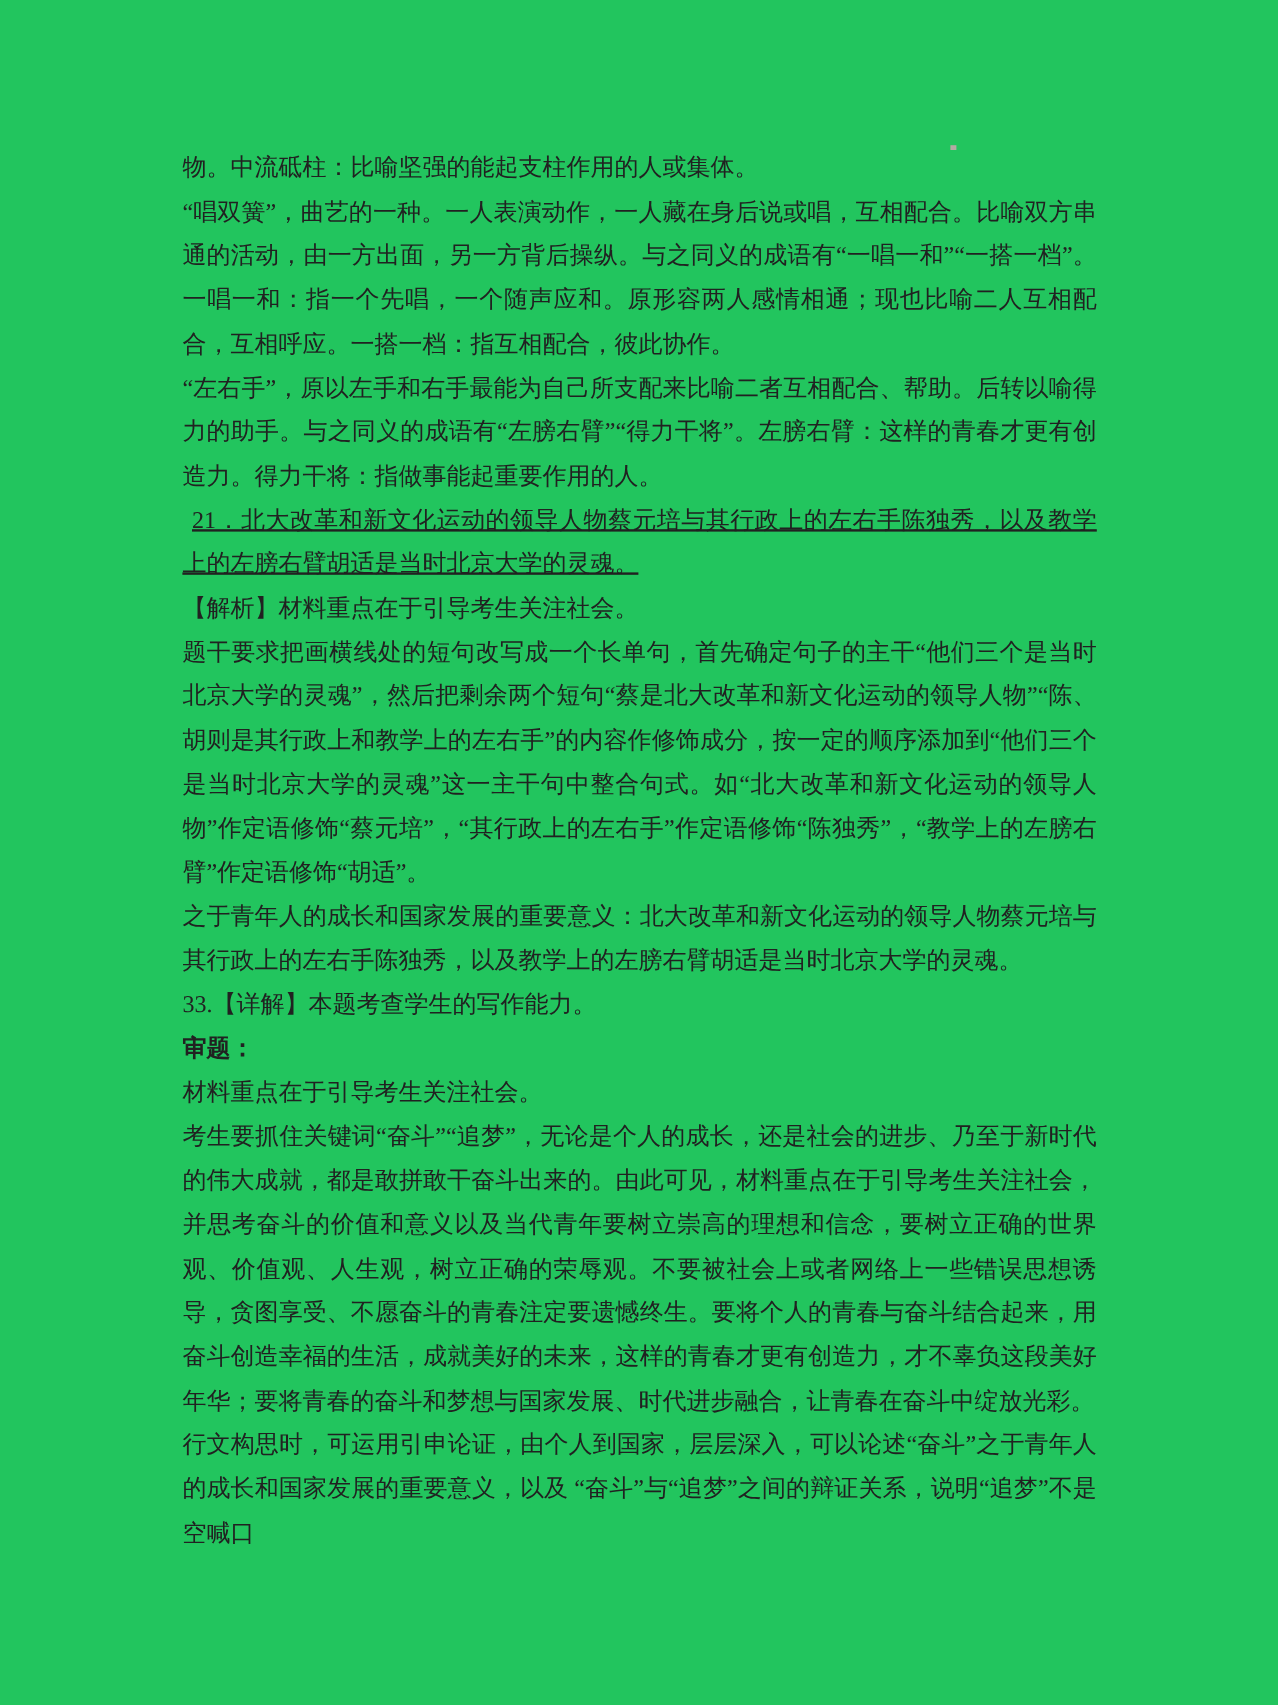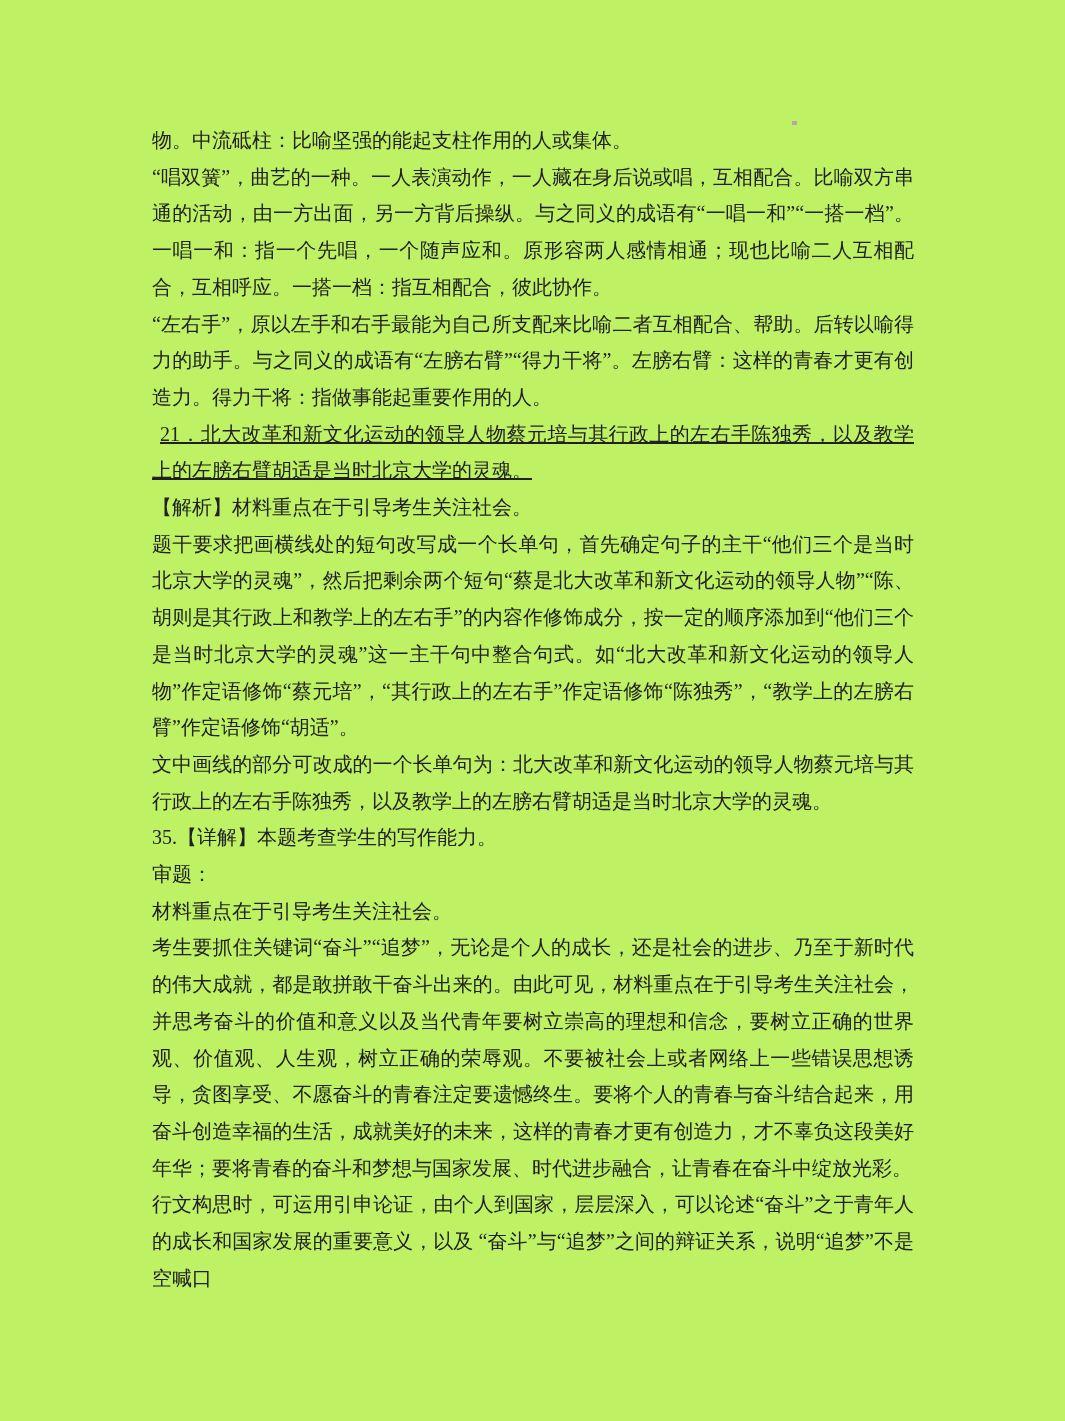--- a/index.html
+++ b/index.html
@@ -4,21 +4,21 @@
 <style>
   html, body {
     margin: 0;
     padding: 0;
     background: #ffffff;
   }
   .page {
     position: relative;
     width: 1065px;
     height: 1421px;
-    background: #bef264;
+    background: #22c55e;
     overflow: hidden;
     font-family: "Liberation Serif", "DejaVu Serif", serif;
   }
   .doc {
     position: absolute;
     left: 152px;
     top: 122px;
     width: 762px;
     color: #212121;
   }
@@ -26,21 +26,21 @@
     margin: 0;
     padding: 0;
     font-size: 20px;
     line-height: 36.7px;
     text-align: justify;
     text-align-last: left;
     word-break: break-all;
     overflow-wrap: break-word;
   }
   .doc p.bold {
-    font-weight: normal;
+    font-weight: bold;
   }
   .doc p.indent-sm {
     text-indent: 8px;
     text-decoration: underline;
   }
   .stray-dot {
     position: absolute;
     left: 792px;
     top: 121px;
     width: 5px;
@@ -53,20 +53,20 @@
 
 <div class="page">
   <span class="stray-dot"></span>
   <div class="doc">
     <p>物。中流砥柱：比喻坚强的能起支柱作用的人或集体。</p>
     <p>“唱双簧”，曲艺的一种。一人表演动作，一人藏在身后说或唱，互相配合。比喻双方串通的活动，由一方出面，另一方背后操纵。与之同义的成语有“一唱一和”“一搭一档”。一唱一和：指一个先唱，一个随声应和。原形容两人感情相通；现也比喻二人互相配合，互相呼应。一搭一档：指互相配合，彼此协作。</p>
     <p>“左右手”，原以左手和右手最能为自己所支配来比喻二者互相配合、帮助。后转以喻得力的助手。与之同义的成语有“左膀右臂”“得力干将”。左膀右臂：这样的青春才更有创造力。得力干将：指做事能起重要作用的人。</p>
     <p class="indent-sm">21．北大改革和新文化运动的领导人物蔡元培与其行政上的左右手陈独秀，以及教学上的左膀右臂胡适是当时北京大学的灵魂。</p>
     <p>【解析】材料重点在于引导考生关注社会。</p>
     <p>题干要求把画横线处的短句改写成一个长单句，首先确定句子的主干“他们三个是当时北京大学的灵魂”，然后把剩余两个短句“蔡是北大改革和新文化运动的领导人物”“陈、胡则是其行政上和教学上的左右手”的内容作修饰成分，按一定的顺序添加到“他们三个是当时北京大学的灵魂”这一主干句中整合句式。如“北大改革和新文化运动的领导人物”作定语修饰“蔡元培”，“其行政上的左右手”作定语修饰“陈独秀”，“教学上的左膀右臂”作定语修饰“胡适”。</p>
-    <p>文中画线的部分可改成的一个长单句为：北大改革和新文化运动的领导人物蔡元培与其行政上的左右手陈独秀，以及教学上的左膀右臂胡适是当时北京大学的灵魂。</p>
-    <p>35.【详解】本题考查学生的写作能力。</p>
+    <p>之于青年人的成长和国家发展的重要意义：北大改革和新文化运动的领导人物蔡元培与其行政上的左右手陈独秀，以及教学上的左膀右臂胡适是当时北京大学的灵魂。</p>
+    <p>33.【详解】本题考查学生的写作能力。</p>
     <p class="bold">审题：</p>
     <p>材料重点在于引导考生关注社会。</p>
     <p>考生要抓住关键词“奋斗”“追梦”，无论是个人的成长，还是社会的进步、乃至于新时代的伟大成就，都是敢拼敢干奋斗出来的。由此可见，材料重点在于引导考生关注社会，并思考奋斗的价值和意义以及当代青年要树立崇高的理想和信念，要树立正确的世界观、价值观、人生观，树立正确的荣辱观。不要被社会上或者网络上一些错误思想诱导，贪图享受、不愿奋斗的青春注定要遗憾终生。要将个人的青春与奋斗结合起来，用奋斗创造幸福的生活，成就美好的未来，这样的青春才更有创造力，才不辜负这段美好年华；要将青春的奋斗和梦想与国家发展、时代进步融合，让青春在奋斗中绽放光彩。</p>
     <p>行文构思时，可运用引申论证，由个人到国家，层层深入，可以论述“奋斗”之于青年人的成长和国家发展的重要意义，以及 “奋斗”与“追梦”之间的辩证关系，说明“追梦”不是空喊口</p>
   </div>
 </div>
 
 </body></html>

